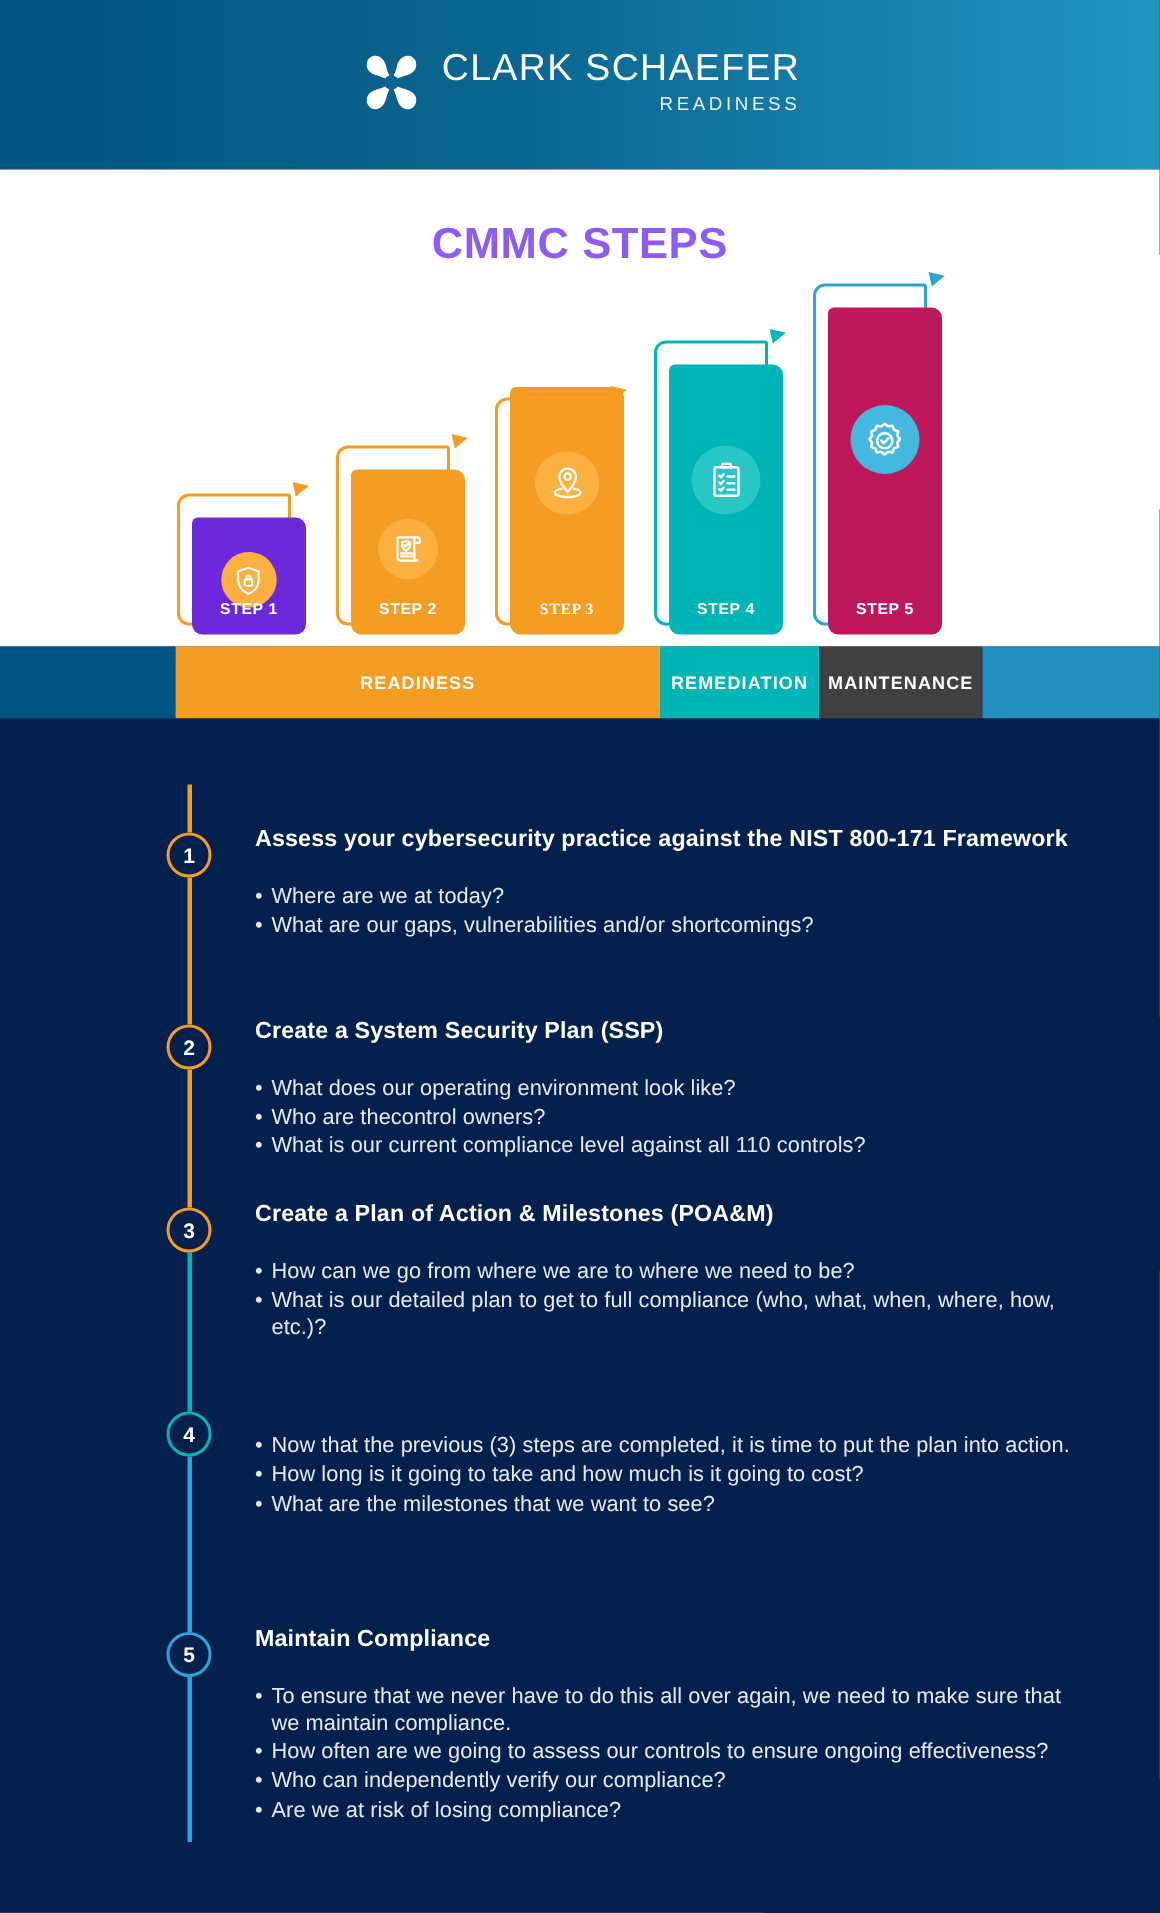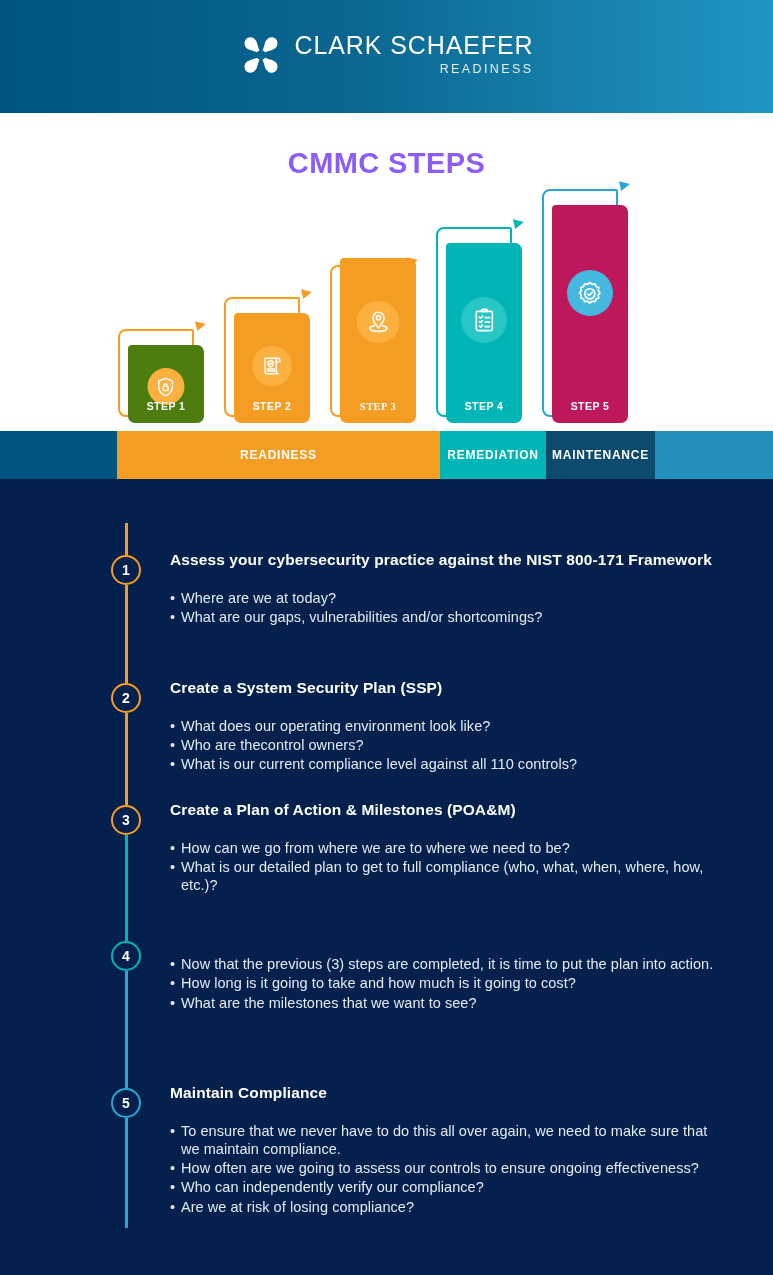--- a/index.html
+++ b/index.html
@@ -131,21 +131,21 @@
     </span>
   </div>
 </div>
 
 <div class="stage">
   <div class="title">CMMC STEPS</div>
   <div class="stairs" id="stairs">
       <div class="step" style="left: 0px; color: rgb(245, 156, 34); height: 100px;">
         <div class="ghost" style="height: 88px;"></div>
         <div class="arrowhead" style="left: 78px; top: -3px;"></div>
-        <div class="face" style="height: 78px; background: #4d7c0f;">
+        <div class="face" style="height: 78px; background: #6d28d9;">
           <div class="icon-circle" style="width: 37.02px; height: 37.02px; background: rgb(251, 176, 64); top: 23.4px;">
             <svg viewBox="0 0 24 24" width="60%" height="60%" fill="none" stroke="#fff" stroke-width="1.5" stroke-linecap="round" stroke-linejoin="round">
       <path d="M12 2.6 4.6 5.4v6c0 4.6 3.1 8.3 7.4 10 4.3-1.7 7.4-5.4 7.4-10v-6z"></path>
       <rect x="9.3" y="11.1" width="5.4" height="4.6" rx="0.9"></rect>
       <path d="M10.4 11.1V9.9a1.6 1.6 0 0 1 3.2 0v1.2"></path>
             </svg>
           </div>
           <div class="steplabel">STEP 1</div>
         </div>
       </div>
@@ -212,21 +212,21 @@
 </div>
 
 <div class="catbar" id="catbar">
     <div class="cat" style="width: 117px; background: rgb(0, 84, 129);"></div>
     <div class="cat" style="width: 323px; background: rgb(245, 156, 34); text-align: right;">
       <span>READINESS</span>
     </div>
     <div class="cat" style="width: 106px; background: rgb(0, 181, 181);">
       <span>REMEDIATION</span>
     </div>
-    <div class="cat" style="width: 109px; background: #0c4a6e;">
+    <div class="cat" style="width: 109px; background: #404040;">
       <span>MAINTENANCE</span>
     </div>
     <div class="cat" style="width: 118px; background: rgb(36, 144, 189);"></div>
   </div>
 
 <div class="body">
   <div class="timeline" id="timeline">
       <div class="tl-seg" style="top: 62px; height: 98px; background: rgb(245, 156, 34);"></div>
       <div class="tl-seg" style="top: 0px; height: 32px; background: rgb(245, 156, 34);"></div>
       <div class="node" style="top: 32px; color: rgb(245, 156, 34);">

